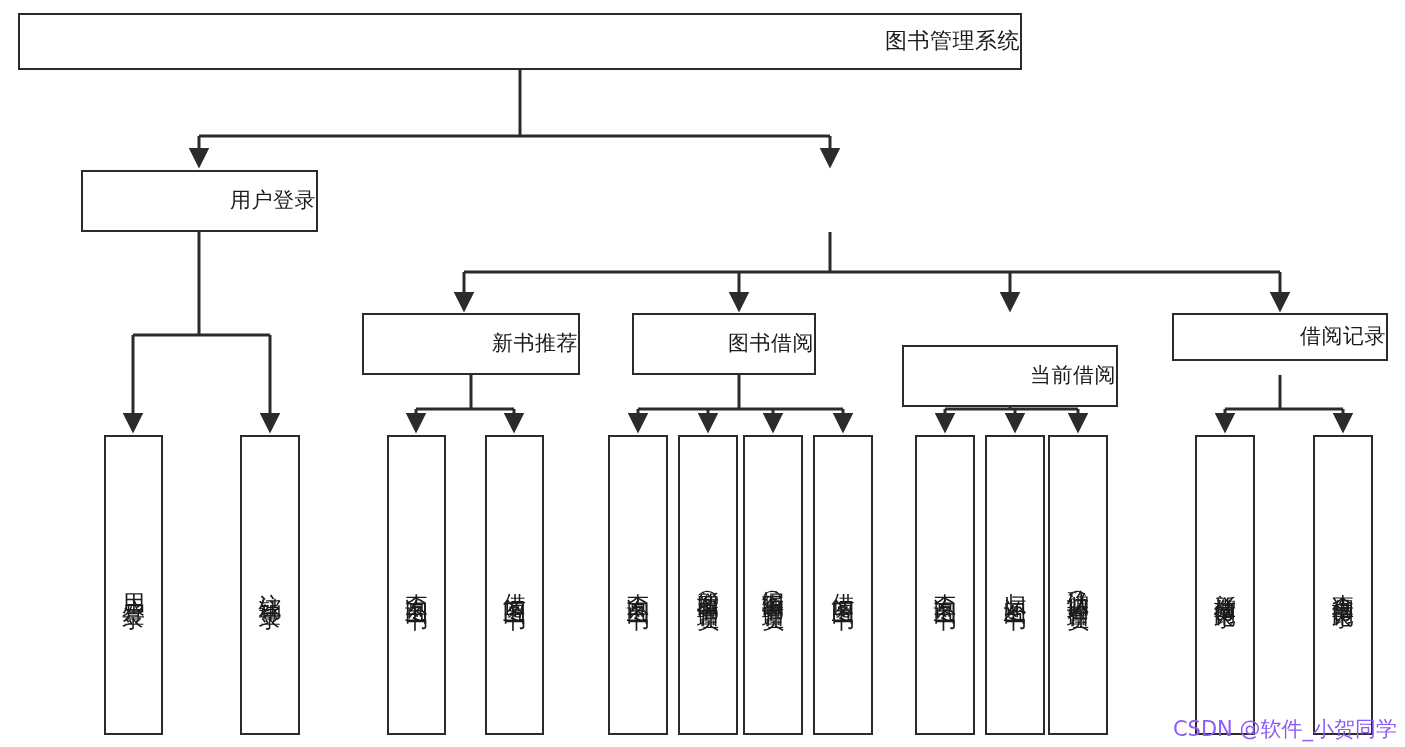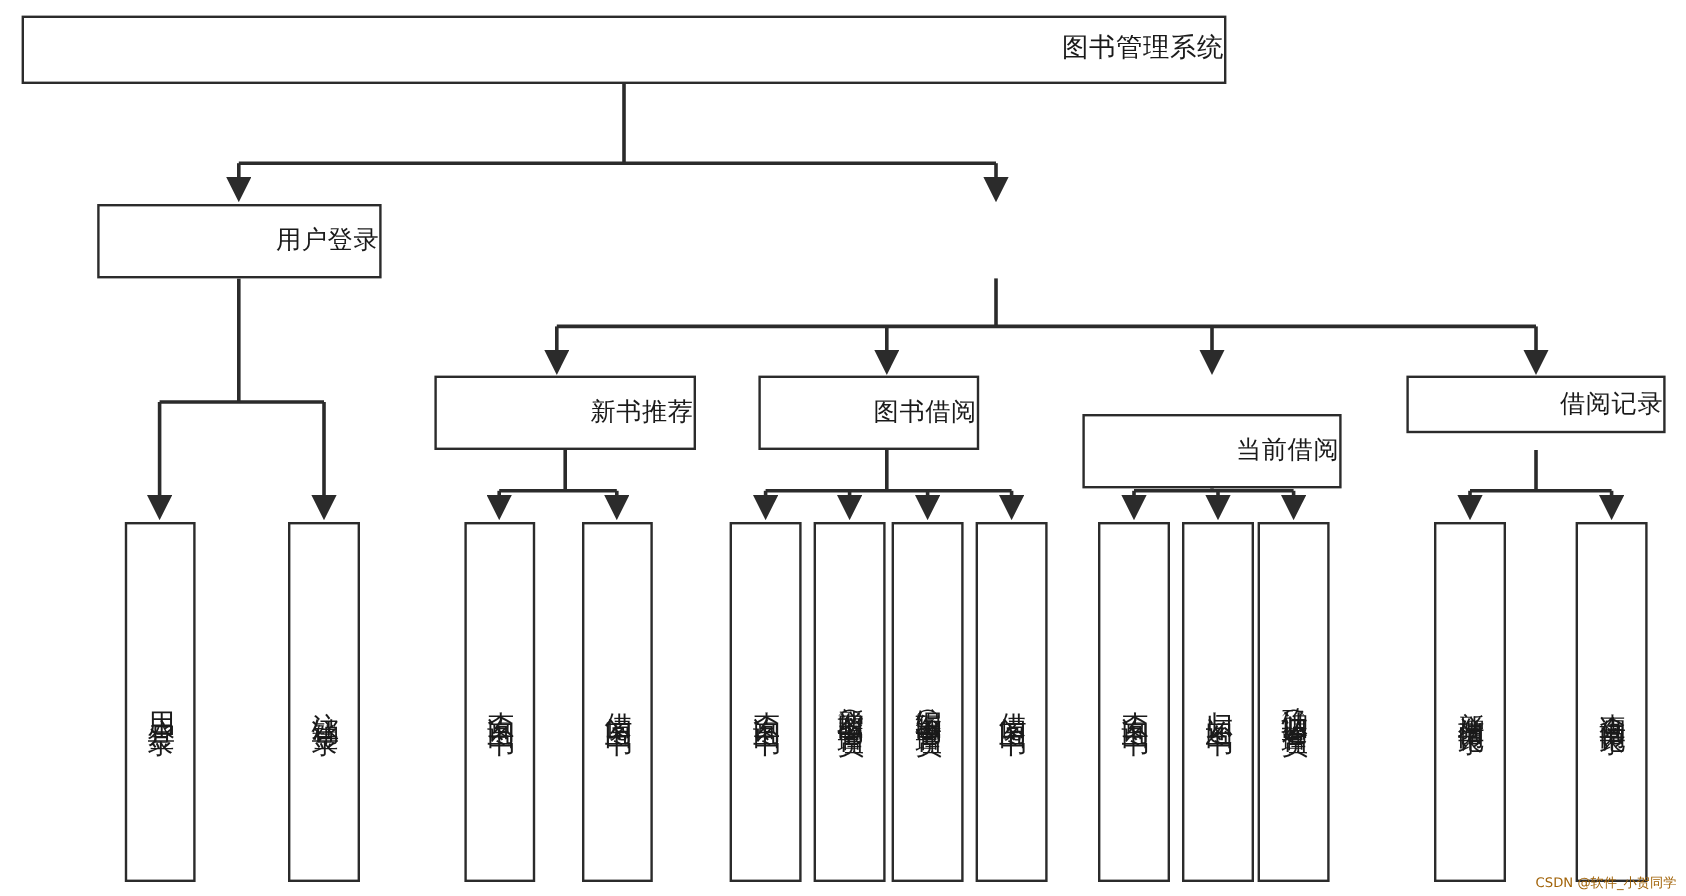--- a/index.html
+++ b/index.html
@@ -61,22 +61,22 @@
     max-height:100%;
   }
   .node.vert.long .node-label{
     font-size:22px;
     letter-spacing:3px;
   }
   #watermark{
     position:absolute;
     right:8px;
     bottom:4px;
-    font-size:11px;
-    color:#a16207;
+    font-size:21px;
+    color:#8b5cf6;
     white-space:nowrap;
     font-family:"DejaVu Sans","Liberation Sans",sans-serif;
   }
 </style>
 </head>
 <body>
 
 <div id="diagram-root">
 
   <svg id="edges" viewBox="0 0 1405 747" width="1405" height="747">

